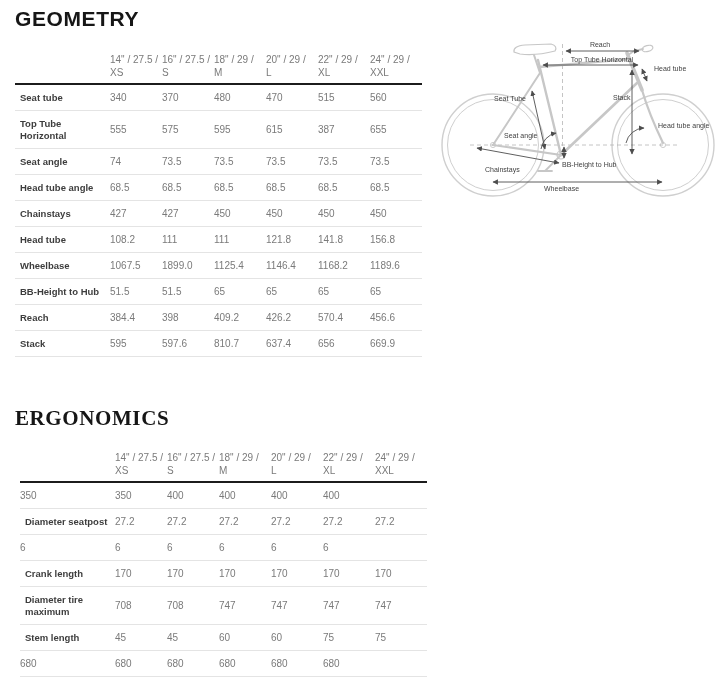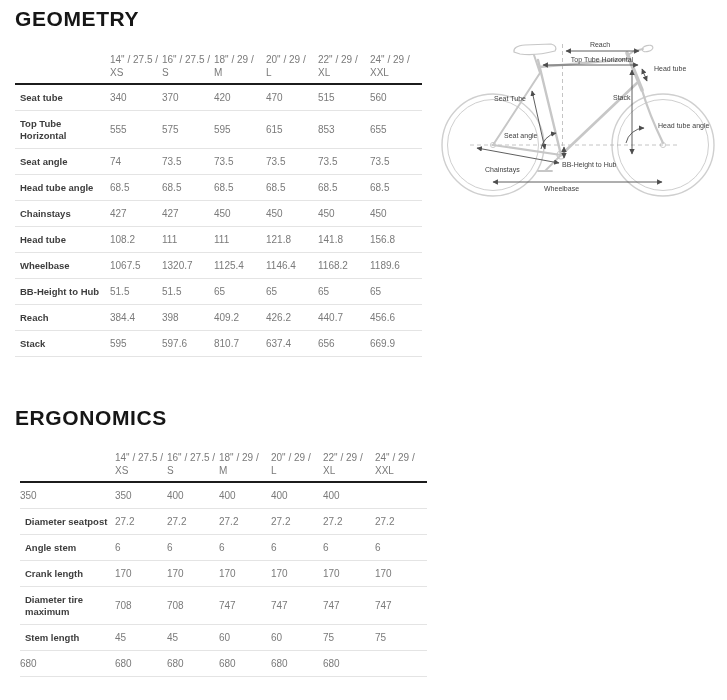--- a/index.html
+++ b/index.html
@@ -5,21 +5,21 @@
   html,body { margin:0; padding:0; background:#fff; }
   .page {
     position:relative; width:727px; height:700px; background:#fff;
     font-family:"Liberation Sans", sans-serif; overflow:hidden;
   }
   .section-title {
     position:absolute; left:15px;
     font-size:21px; font-weight:bold; letter-spacing:0.6px; color:#161616;
   }
   #geometry-title { top:7px; }
-  #ergonomics-title { top:406px; }
+  #ergonomics-title { top:406px;font-family:Liberation Serif, serif; }
 
   .tbl { position:absolute; width:407px; }
   #geometry-table  { left:15px; top:48px; }
   #ergonomics-table{ left:20px; top:446px; }
 
   .thead {
     display:grid; grid-template-columns:95px repeat(6,52px);
     padding-top:5px; padding-bottom:4px;
     border-bottom:2px solid #1c1c1c;
     color:#7a7a7a; font-size:10px; line-height:13px;
@@ -79,32 +79,32 @@
       <div>
         <div>24" / 29 /</div>
         <div>XXL</div>
       </div>
     </div>
 
     <div class="trow">
       <div class="lbl">Seat tube</div>
       <div>340</div>
       <div>370</div>
-      <div>420</div>
+      <div>480</div>
       <div>470</div>
       <div>515</div>
       <div>560</div>
     </div>
     <div class="trow">
       <div class="lbl">Top Tube Horizontal</div>
       <div>555</div>
       <div>575</div>
       <div>595</div>
       <div>615</div>
-      <div>853</div>
+      <div>387</div>
       <div>655</div>
     </div>
     <div class="trow">
       <div class="lbl">Seat angle</div>
       <div>74</div>
       <div>73.5</div>
       <div>73.5</div>
       <div>73.5</div>
       <div>73.5</div>
       <div>73.5</div>
@@ -132,42 +132,42 @@
       <div>108.2</div>
       <div>111</div>
       <div>111</div>
       <div>121.8</div>
       <div>141.8</div>
       <div>156.8</div>
     </div>
     <div class="trow">
       <div class="lbl">Wheelbase</div>
       <div>1067.5</div>
-      <div>1320.7</div>
+      <div>1899.0</div>
       <div>1125.4</div>
       <div>1146.4</div>
       <div>1168.2</div>
       <div>1189.6</div>
     </div>
     <div class="trow">
       <div class="lbl">BB-Height to Hub</div>
       <div>51.5</div>
       <div>51.5</div>
       <div>65</div>
       <div>65</div>
       <div>65</div>
       <div>65</div>
     </div>
     <div class="trow">
       <div class="lbl">Reach</div>
       <div>384.4</div>
       <div>398</div>
       <div>409.2</div>
       <div>426.2</div>
-      <div>440.7</div>
+      <div>570.4</div>
       <div>456.6</div>
     </div>
     <div class="trow">
       <div class="lbl">Stack</div>
       <div>595</div>
       <div>597.6</div>
       <div>810.7</div>
       <div>637.4</div>
       <div>656</div>
       <div>669.9</div>
@@ -280,21 +280,20 @@
     <div class="trow">
       <div class="lbl">Diameter seatpost</div>
       <div>27.2</div>
       <div>27.2</div>
       <div>27.2</div>
       <div>27.2</div>
       <div>27.2</div>
       <div>27.2</div>
     </div>
     <div class="trow">
-      <div class="lbl">Angle stem</div>
       <div>6</div>
       <div>6</div>
       <div>6</div>
       <div>6</div>
       <div>6</div>
       <div>6</div>
     </div>
     <div class="trow">
       <div class="lbl">Crank length</div>
       <div>170</div>

